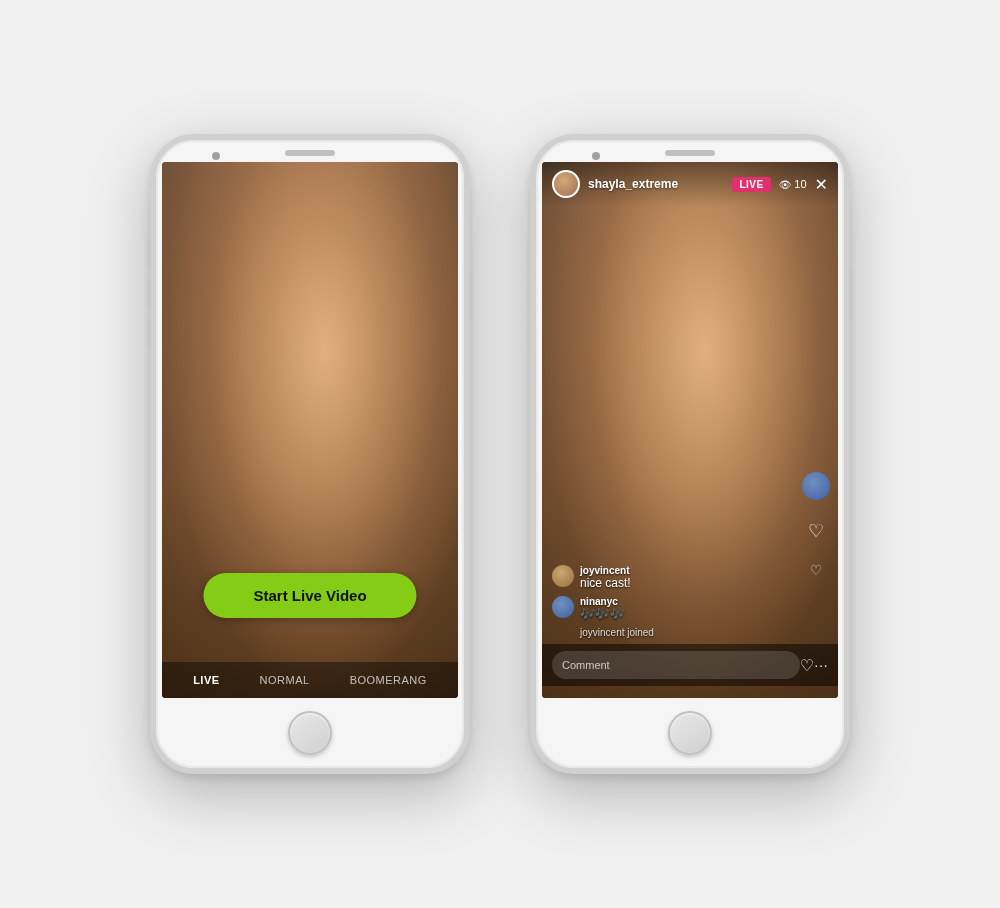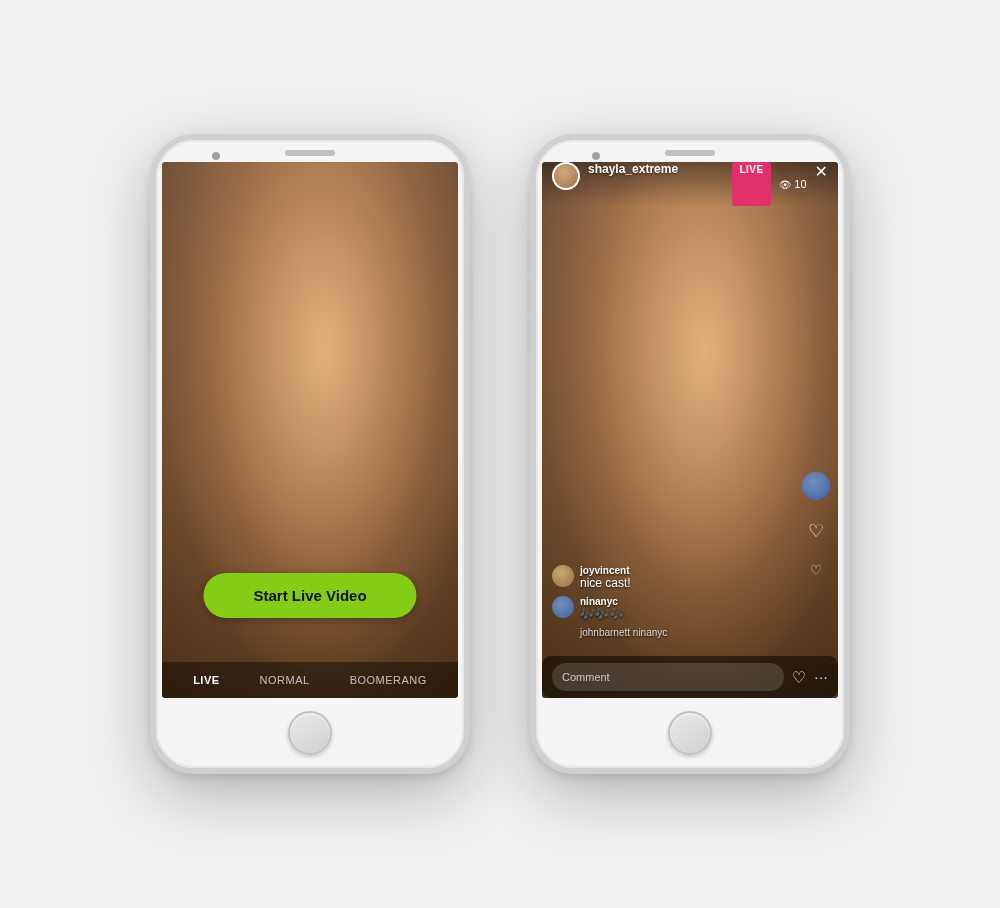--- a/index.html
+++ b/index.html
@@ -176,20 +176,21 @@
     }
 
     
     .phone2-header {
       position: absolute;
       top: 0;
       left: 0;
       right: 0;
       height: 44px;
       display: flex;
+      align-items: center;
       padding: 0 10px;
       background: linear-gradient(to bottom, rgba(0,0,0,0.4), transparent);
       z-index: 20;
       gap: 8px;
     }
     .avatar-small {
       width: 28px;
       height: 28px;
       border-radius: 50%;
       background: radial-gradient(circle at 40% 35%, #d4a87a, #a07050);
@@ -279,31 +280,29 @@
     .join-text {
       font-size: 10px;
       color: rgba(255,255,255,0.8);
       padding-left: 28px;
       text-shadow: 0 1px 2px rgba(0,0,0,0.8);
     }
 
     
     .comment-input-bar {
       position: absolute;
-      bottom: 0;
+      bottom: 12px;
       left: 0;
       right: 0;
       height: 42px;
       background: rgba(0,0,0,0.5);
       display: flex;
       align-items: center;
       padding: 0 10px;
-      gap: 8px;
-      z-index: 20;
-      border-radius: 9px;
+      z-index: 20;
     }
     .comment-input-field {
       flex: 1;
       height: 28px;
       background: rgba(255,255,255,0.15);
       border-radius: 14px;
       display: flex;
       align-items: center;
       padding: 0 10px;
       font-size: 11px;
@@ -419,21 +418,21 @@
 
       <div class="comment-row">
         <div class="comment-avatar av2"></div>
         <div class="comment-text-block">
           <span class="comment-username">ninanyc</span>
           <span class="comment-text">🎶🎶🎶</span>
         </div>
       </div>
 
 
-      <div class="join-text">johnbarnett ninanyc</div>
+      <div class="join-text">joyvincent joined</div>
     </div>
 
     <div class="comment-input-bar">
       <div class="comment-input-field">
         <span>Comment</span>
       </div>
       <span class="heart-icon-bar">♡</span>
       <span class="more-icon">···</span>
     </div>
   </div>

